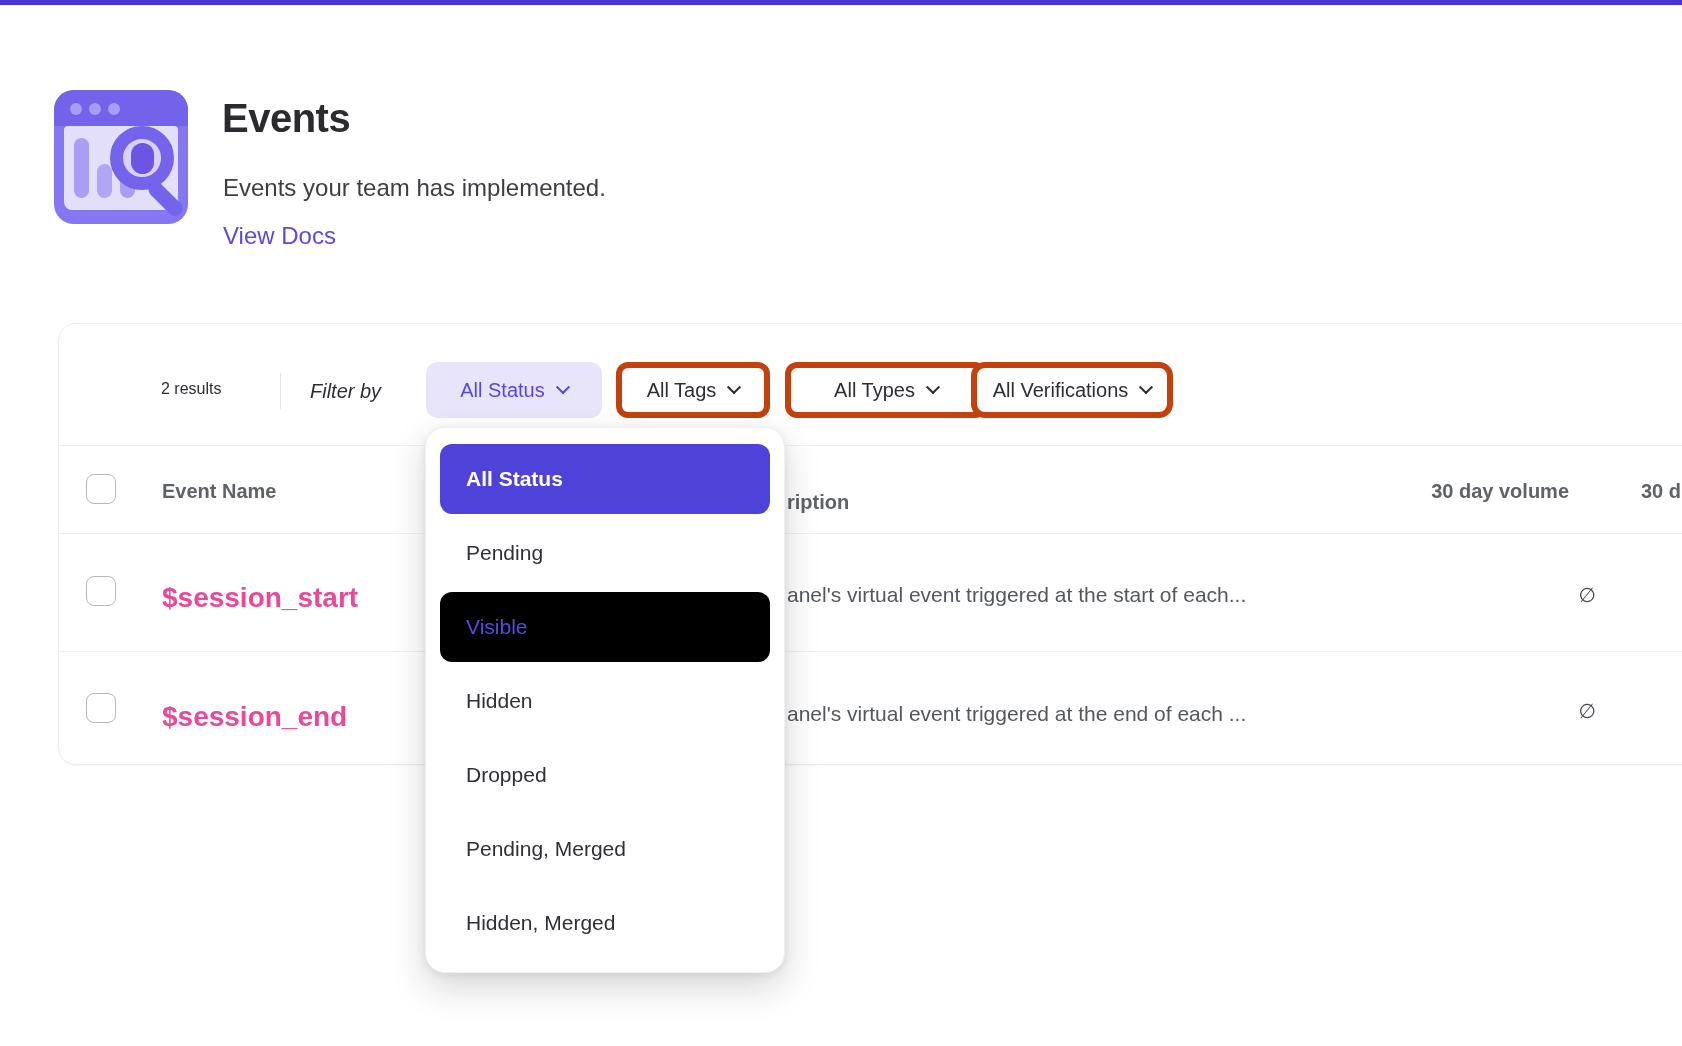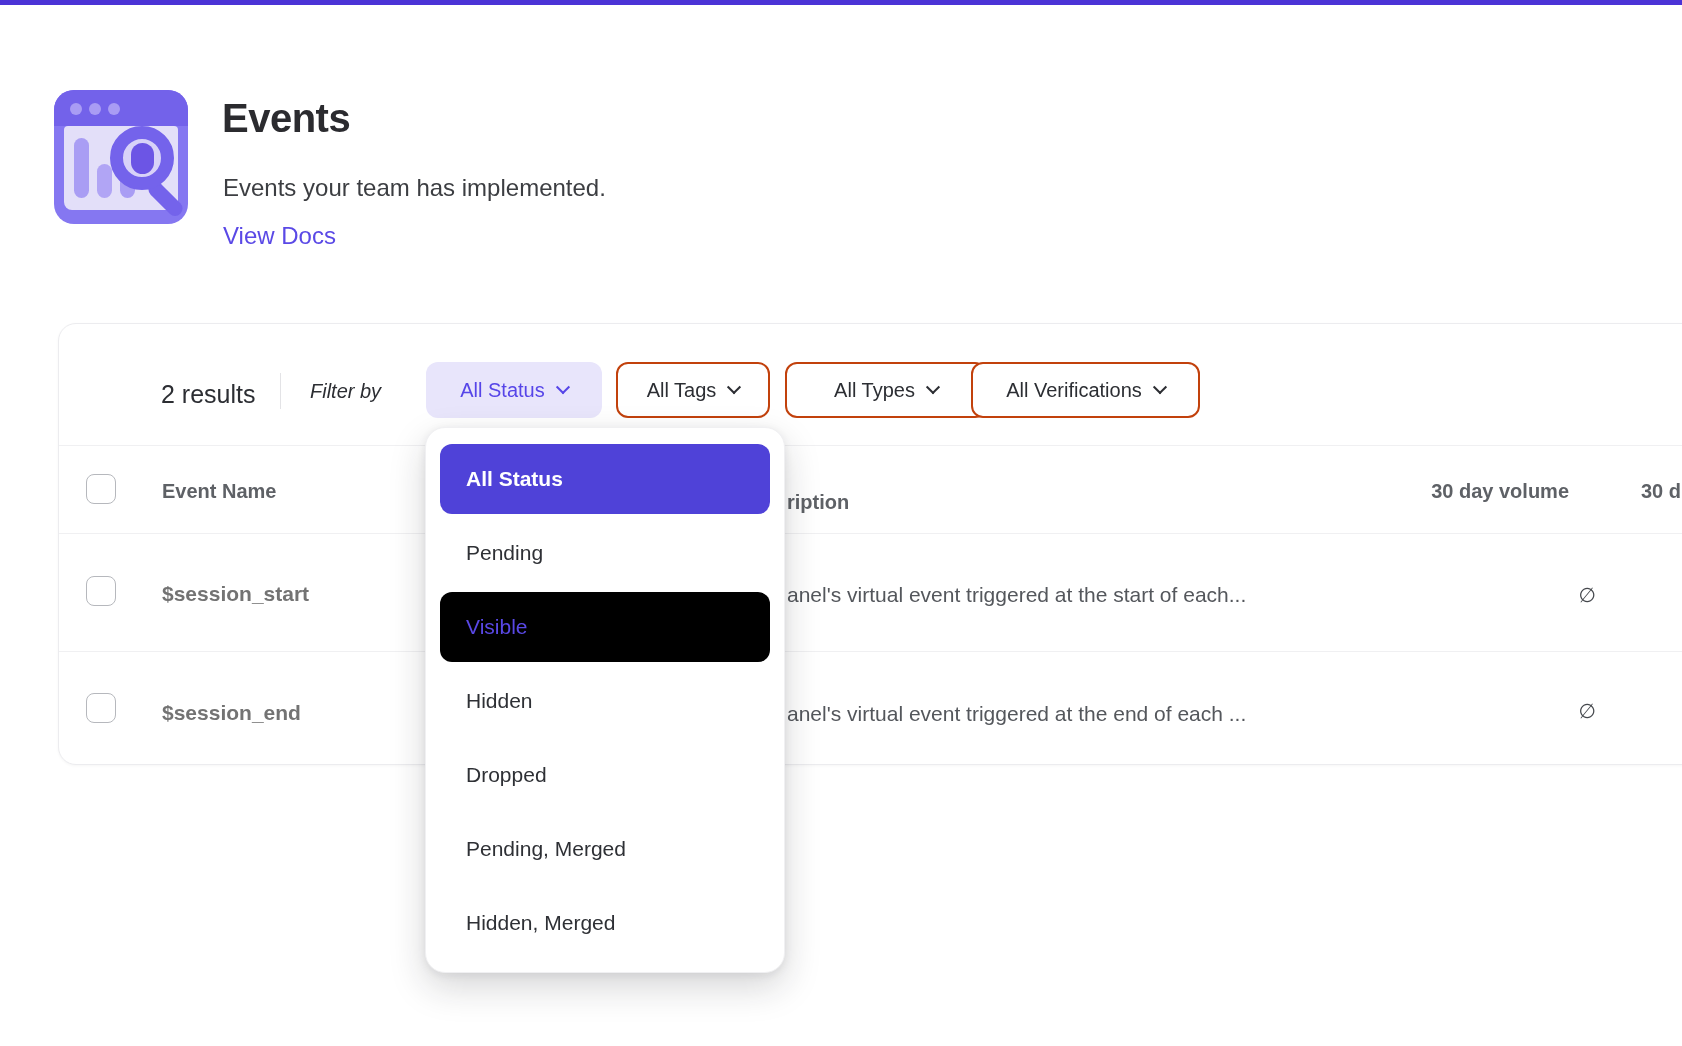--- a/index.html
+++ b/index.html
@@ -34,49 +34,49 @@
   .page-title { left:222px; top:96px; font-size:40px; font-weight:700; color:#2b2b2f; letter-spacing:-0.5px; }
   .page-subtitle { left:223px; top:174px; font-size:24px; color:#3c3e42; }
   .docs-link { left:223px; top:222px; font-size:24px; color:#5a49e6; text-decoration:none; font-weight:500; cursor:pointer; }
 
   
   .card { left:58px; top:323px; width:1700px; height:442px; background:#fff;
           border:1px solid #ececef; border-radius:18px; box-shadow:0 1px 3px rgba(0,0,0,0.04); }
   .card .hline { position:absolute; left:0; width:100%; height:1px; background:#f0f0f2; }
   .l-head-top { top:121px; } .l-head-bot { top:209px; } .l-row1 { top:327px; }
 
-  .results-count { position:absolute; left:102px; top:379px; font-size:25px; font-weight:500; color:#2c2e33; top:56px; }
+  .results-count { position:absolute; left:102px; top:379px; font-size:16px; font-weight:500; color:#2c2e33; top:56px; }
   .vdiv { position:absolute; left:221px; top:49px; width:1px; height:36px; background:#e3e3e6; }
   .filter-by { position:absolute; left:251px; top:56px; font-size:20px; font-weight:500; color:#2c2e33;font-style:italic; }
 
   .pill { position:absolute; top:38px; height:56px; display:inline-flex; align-items:center;
           justify-content:center; gap:13px; border-radius:12px; background:#ffffff;
-          border:2px solid #c2410c; font-size:20px; font-weight:500; color:#2c2e33; cursor:pointer;
+          border:6px solid #c2410c; font-size:20px; font-weight:500; color:#2c2e33; cursor:pointer;
           font-family:"Liberation Sans", sans-serif; }
   .pill-status { left:367px; width:176px; background:#e8e5fb; border:none; color:#5645e8; }
   .pill-tags   { left:557px; width:154px; }
   .pill-types  { left:726px; width:202px; }
-  .pill-verif  { left:912px; width:229px; }
+  .pill-verif  { left:912px; width:202px;border-radius:14px; }
   .chev { display:inline-block; width:10px; height:10px; border-right:2.5px solid #2c2e33;
           border-bottom:2.5px solid #2c2e33; transform:rotate(45deg) translate(-2px,-2px); }
   .chev-purple { border-color:#5645e8; }
 
   .checkbox { position:absolute; width:30px; height:30px; border:1.5px solid #b6b8bd;
               border-radius:8px; background:#fff; cursor:pointer; }
   .cb-head { left:27px; top:150px; }
   .cb-r1 { left:27px; top:252px; }
   .cb-r2 { left:27px; top:369px; }
 
   .th { position:absolute; font-size:20px; font-weight:600; color:#5e6166; }
   .th-name { left:103px; top:156px; }
   .th-desc { left:728px; top:167px; }
   .th-vol { right:188px; top:156px; }
   .th-next { left:1582px; top:156px; white-space:nowrap; }
 
-  .ev-name { position:absolute; left:103px; font-size:21px; font-weight:700; color:#737373; }
+  .ev-name { position:absolute; left:103px; font-size:28px; font-weight:700; color:#ec4899; }
   .ev-desc { position:absolute; left:728px; font-size:21px; color:#54575c; white-space:nowrap; }
   .ev-vol  { position:absolute; right:161px; font-size:20px; color:#45484d; }
   .r1-name { top:258px; } .r1-desc { top:259px; } .r1-vol { top:259px; }
   .r2-name { top:377px; } .r2-desc { top:378px; } .r2-vol { top:375px; }
 
   
   .menu { left:425px; top:427px; width:360px; background:#ffffff; border-radius:20px;
           border:1px solid #f0f0f2; padding:16px 14px 14px 14px; z-index:10;
           box-shadow:0 14px 36px rgba(25,25,35,0.18), 0 2px 8px rgba(25,25,35,0.08); }
   .menu-item { height:70px; display:flex; align-items:center; padding-left:26px;

